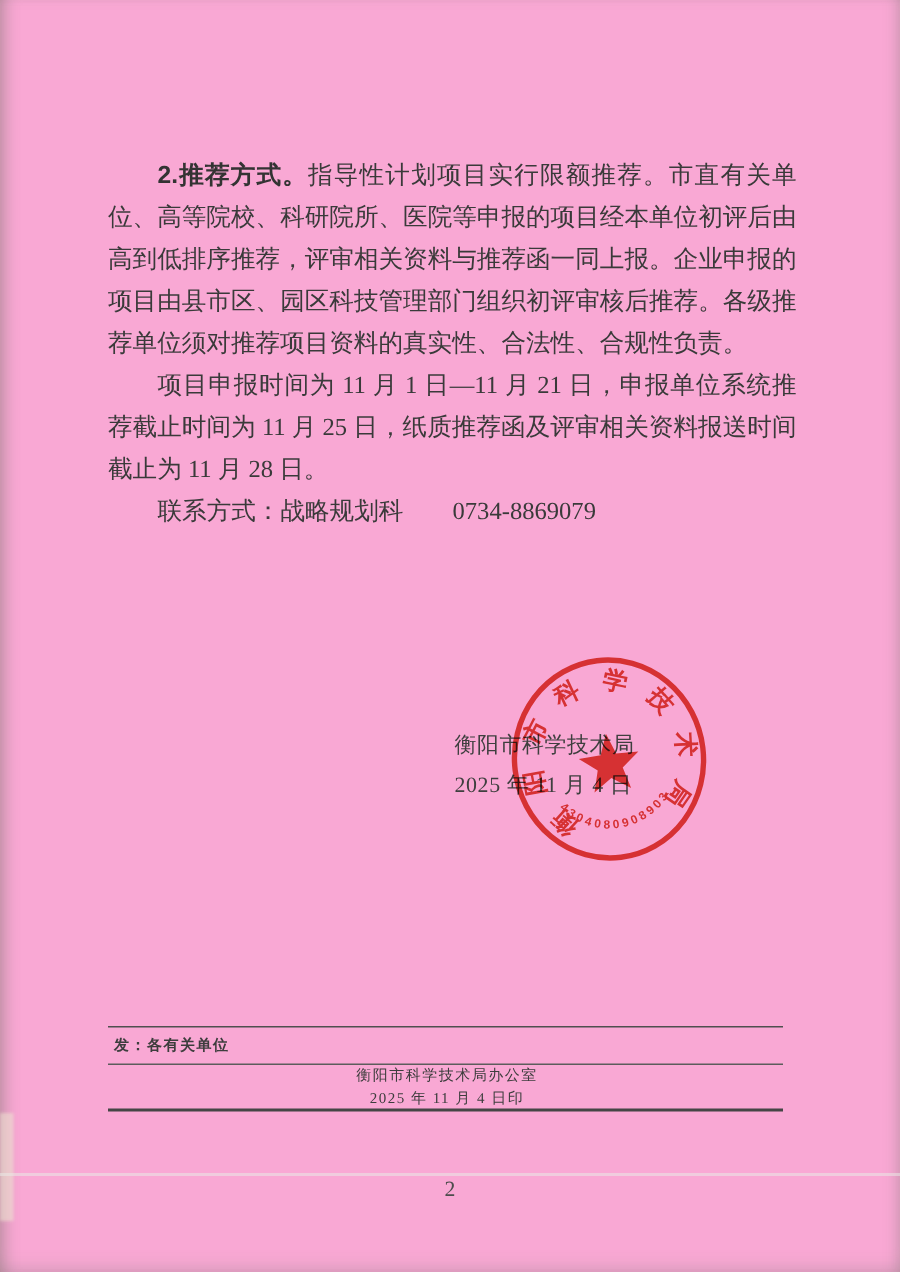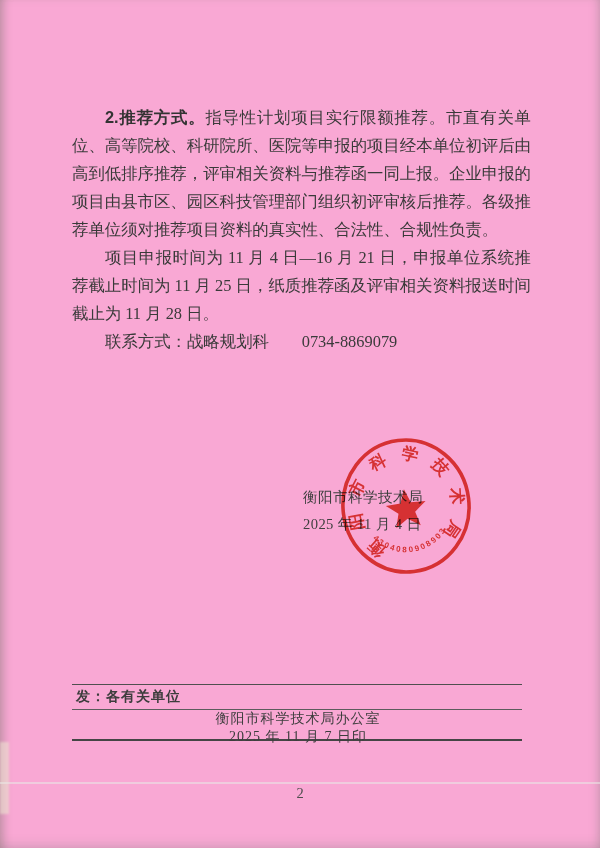--- a/index.html
+++ b/index.html
@@ -54,21 +54,21 @@
     mix-blend-mode: multiply;
     pointer-events: none;
   }
   .seal text { font-family: "Liberation Sans", "DejaVu Sans", sans-serif; font-weight: bold; }
   .seal-arc-text { font-size: 16.5px; letter-spacing: 13.5px; }
   .seal-code-text { font-size: 8px; letter-spacing: 2.1px; font-weight: normal; }
   
   .footer {
     position: absolute; left: 72px; top: 684px; width: 450px;
     border-top: 1.5px solid #4f4f4f;
-    font-size: 14px; color: #3d3d3d;
+    font-size: 10px; color: #3d3d3d;
   }
   .footer-row1 {
     height: 25px; display: flex; align-items: center;
     padding-left: 4px; border-bottom: 1px solid #5c5c5c;
     font-weight: bold; letter-spacing: 1px;
   }
   .footer-row2 {
     height: 31px; display: flex; align-items: center; justify-content: space-between;
     padding: 0 2px 0 4px; border-bottom: 2px solid #454545;
     letter-spacing: 1px;
@@ -82,21 +82,21 @@
 </head>
 <body>
 
 <div class="page">
 
   <div class="artifact-left-smudge"></div>
   <div class="artifact-band"></div>
 
   <div class="content">
     <p><span class="lead-bold">2.推荐方式。</span><span>指导性计划项目实行限额推荐。市直有关单位、高等院校、科研院所、医院等申报的项目经本单位初评后由高到低排序推荐，评审相关资料与推荐函一同上报。企业申报的项目由县市区、园区科技管理部门组织初评审核后推荐。各级推荐单位须对推荐项目资料的真实性、合法性、合规性负责。</span></p>
-    <p>项目申报时间为 11 月 4 日—16 月 21 日，申报单位系统推荐截止时间为 11 月 25 日，纸质推荐函及评审相关资料报送时间截止为 11 月 28 日。</p>
+    <p>项目申报时间为 11 月 1 日—11 月 21 日，申报单位系统推荐截止时间为 11 月 25 日，纸质推荐函及评审相关资料报送时间截止为 11 月 28 日。</p>
     <p class="contact">联系方式：战略规划科　　0734-8869079</p>
   </div>
 
   <div class="sign-block">
     <div>衡阳市科学技术局</div>
     <div>2025 年 11 月 4 日</div>
   </div>
 
   <svg class="seal" viewBox="0 0 140 144">
     <ellipse cx="70" cy="72" rx="63" ry="66" fill="none" stroke-width="3.6" stroke="#d93a2c"></ellipse>
@@ -110,19 +110,19 @@
       <textPath href="#sealCodeArc" startOffset="2">4304080908903</textPath>
     </text>
   </svg>
 
   <div class="footer">
     <div class="footer-row1">
       <span>发：各有关单位</span>
     </div>
     <div class="footer-row2">
       <span>衡阳市科学技术局办公室</span>
-      <span>2025 年 11 月 7 日印</span>
+      <span>2025 年 11 月 4 日印</span>
     </div>
   </div>
 
   <div class="page-number">2</div>
 
 </div>
 
 </body></html>

